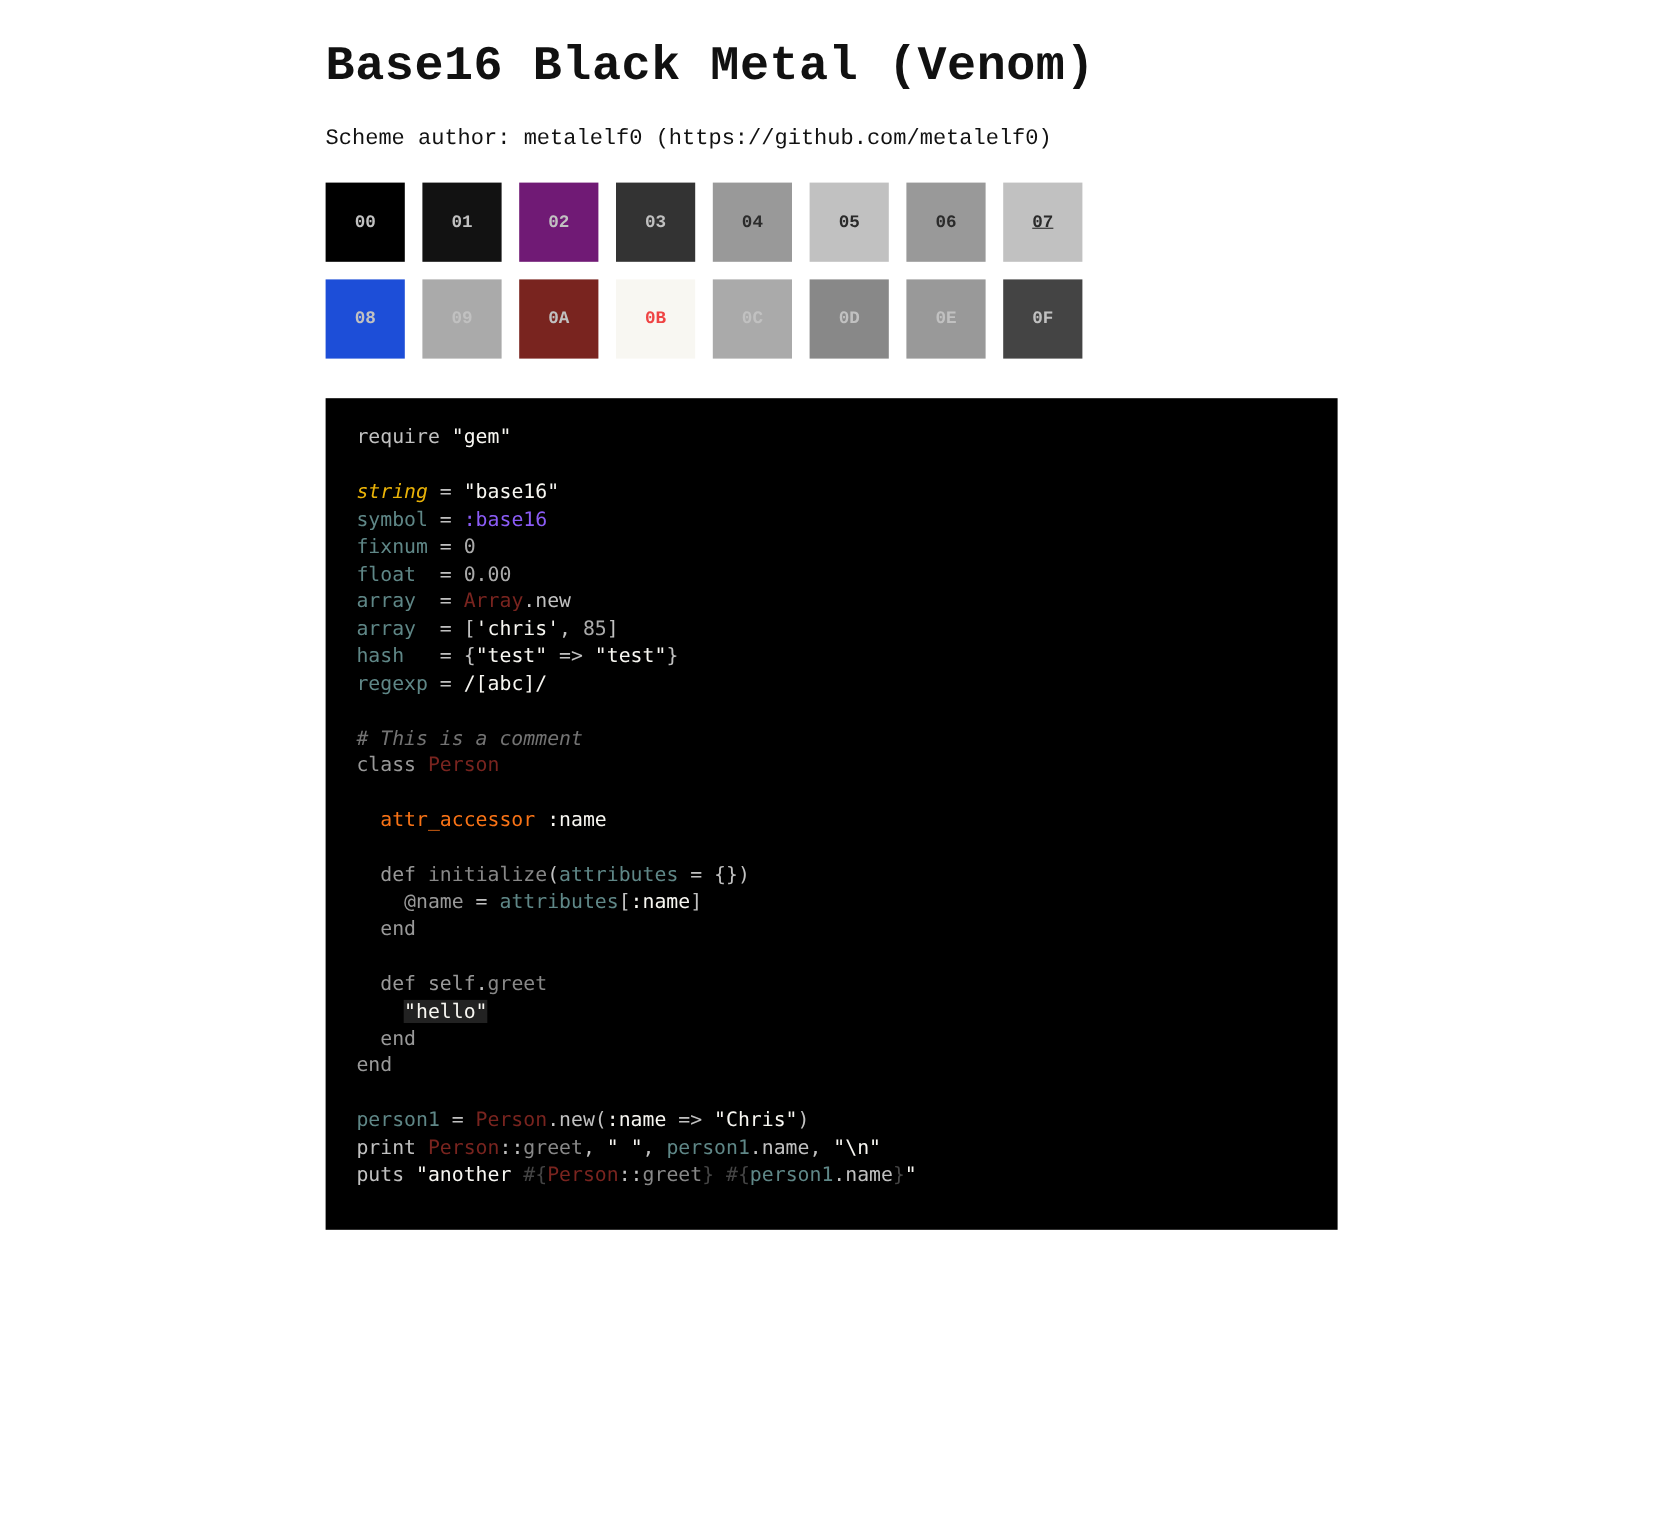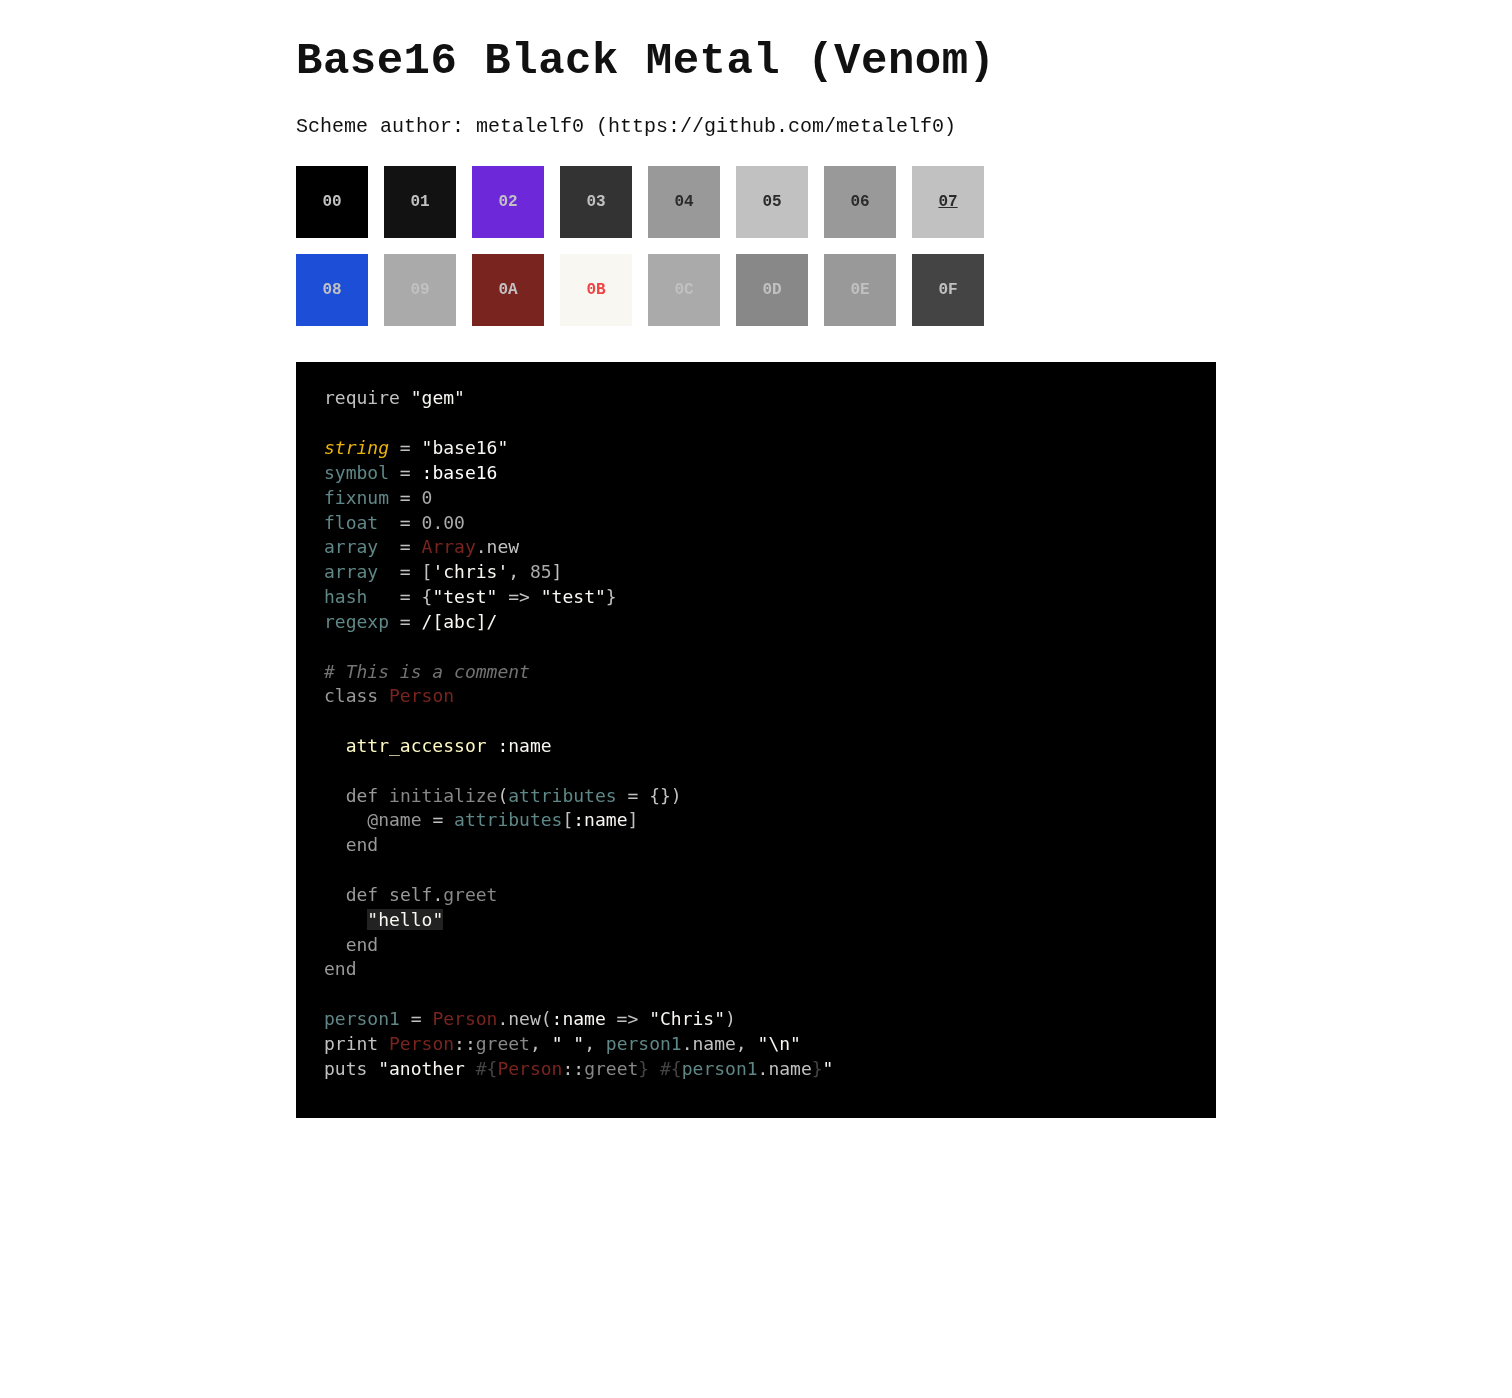--- a/index.html
+++ b/index.html
@@ -84,21 +84,21 @@
 <body>
 
 <div class="wrap">
   <h1>Base16 Black Metal (Venom)</h1>
   <p class="author">Scheme author: metalelf0 (https://github.com/metalelf0)</p>
 
   <div class="swatches" id="swatches">
       <div class="swatch-row">
         <div class="swatch" style="background: rgb(0, 0, 0); color: rgb(193, 193, 193);">00</div>
         <div class="swatch" style="background: rgb(18, 18, 18); color: rgb(193, 193, 193);">01</div>
-        <div class="swatch" style="background: #6d28d9; color: rgb(193, 193, 193);">02</div>
+        <div class="swatch" style="background: #701a75; color: rgb(193, 193, 193);">02</div>
         <div class="swatch" style="background: rgb(51, 51, 51); color: rgb(193, 193, 193);">03</div>
         <div class="swatch" style="background: rgb(153, 153, 153); color: rgb(43, 43, 43);">04</div>
         <div class="swatch" style="background: rgb(193, 193, 193); color: rgb(43, 43, 43);">05</div>
         <div class="swatch" style="background: rgb(153, 153, 153); color: rgb(43, 43, 43);">06</div>
         <div class="swatch" style="background: rgb(193, 193, 193); color: rgb(43, 43, 43); text-decoration: underline;">07</div>
       </div>
       <div class="swatch-row">
         <div class="swatch" style="background: #1d4ed8; color: rgb(193, 193, 193);">08</div>
         <div class="swatch" style="background: rgb(170, 170, 170); color: rgb(193, 193, 193);">09</div>
         <div class="swatch" style="background: rgb(121, 36, 31); color: rgb(193, 193, 193);">0A</div>
@@ -106,32 +106,32 @@
         <div class="swatch" style="background: rgb(170, 170, 170); color: rgb(193, 193, 193);">0C</div>
         <div class="swatch" style="background: rgb(136, 136, 136); color: rgb(193, 193, 193); font-family: Liberation Mono, monospace;">0D</div>
         <div class="swatch" style="background: rgb(153, 153, 153); color: rgb(193, 193, 193);">0E</div>
         <div class="swatch" style="background: rgb(68, 68, 68); color: rgb(193, 193, 193);">0F</div>
       </div>
     </div>
 
   <pre class="code" id="code"><span style="color: rgb(193, 193, 193);">require </span><span style="color: rgb(248, 247, 242);">"gem"</span>
 
 <span style="color: #eab308; font-style: italic;">string</span><span style="color: rgb(193, 193, 193);"> = </span><span style="color: rgb(248, 247, 242);">"base16"</span>
-<span style="color: rgb(95, 135, 135);">symbol</span><span style="color: rgb(193, 193, 193);"> = </span><span style="color: #ffffff;">:base16</span>
+<span style="color: rgb(95, 135, 135);">symbol</span><span style="color: rgb(193, 193, 193);"> = </span><span style="color: #8b5cf6;">:base16</span>
 <span style="color: rgb(95, 135, 135);">fixnum</span><span style="color: rgb(193, 193, 193);"> = </span><span style="color: rgb(170, 170, 170);">0</span>
 <span style="color: rgb(95, 135, 135);">float</span><span style="color: rgb(193, 193, 193);">  = </span><span style="color: rgb(170, 170, 170);">0.00</span>
 <span style="color: rgb(95, 135, 135);">array</span><span style="color: rgb(193, 193, 193);">  = </span><span style="color: rgb(121, 36, 31);">Array</span><span style="color: rgb(193, 193, 193);">.new</span>
 <span style="color: rgb(95, 135, 135);">array</span><span style="color: rgb(193, 193, 193);">  = [</span><span style="color: rgb(248, 247, 242);">'chris'</span><span style="color: rgb(193, 193, 193);">, </span><span style="color: rgb(170, 170, 170);">85</span><span style="color: rgb(193, 193, 193);">]</span>
 <span style="color: rgb(95, 135, 135);">hash</span><span style="color: rgb(193, 193, 193);">   = {</span><span style="color: rgb(248, 247, 242);">"test"</span><span style="color: rgb(193, 193, 193);"> =&gt; </span><span style="color: rgb(248, 247, 242);">"test"</span><span style="color: rgb(193, 193, 193);">}</span>
 <span style="color: rgb(95, 135, 135);">regexp</span><span style="color: rgb(193, 193, 193);"> = </span><span style="color: rgb(248, 247, 242);">/[abc]/</span>
 
 <span style="color: #737373; font-style: italic;"># This is a comment</span>
 <span style="color: rgb(153, 153, 153);">class</span><span style="color: rgb(193, 193, 193);"> </span><span style="color: rgb(121, 36, 31);">Person</span>
 
-<span style="color: #fef9c3;">  attr_accessor </span><span style="color: rgb(248, 247, 242);">:name</span>
+<span style="color: #f97316;">  attr_accessor </span><span style="color: rgb(248, 247, 242);">:name</span>
 
 <span style="color: rgb(193, 193, 193);">  </span><span style="color: rgb(153, 153, 153);">def</span><span style="color: rgb(193, 193, 193);"> </span><span style="color: rgb(136, 136, 136);">initialize</span><span style="color: rgb(193, 193, 193);">(</span><span style="color: rgb(95, 135, 135);">attributes</span><span style="color: rgb(193, 193, 193);"> = {})</span>
 <span style="color: rgb(193, 193, 193);">    </span><span style="color: rgb(153, 153, 153);">@name</span><span style="color: rgb(193, 193, 193);"> = </span><span style="color: rgb(95, 135, 135);">attributes</span><span style="color: rgb(193, 193, 193);">[</span><span style="color: rgb(248, 247, 242);">:name</span><span style="color: rgb(193, 193, 193);">]</span>
 <span style="color: rgb(193, 193, 193);">  </span><span style="color: rgb(153, 153, 153);">end</span>
 
 <span style="color: rgb(193, 193, 193);">  </span><span style="color: rgb(153, 153, 153);">def</span><span style="color: rgb(193, 193, 193);"> </span><span style="color: rgb(153, 153, 153);">self</span><span style="color: rgb(193, 193, 193);">.</span><span style="color: rgb(136, 136, 136);">greet</span>
 <span style="color: rgb(193, 193, 193);">    </span><span class="sel" style="color: rgb(248, 247, 242);">"hello"</span>
 <span style="color: rgb(193, 193, 193);">  </span><span style="color: rgb(153, 153, 153);">end</span>
 <span style="color: rgb(153, 153, 153);">end</span>
 

